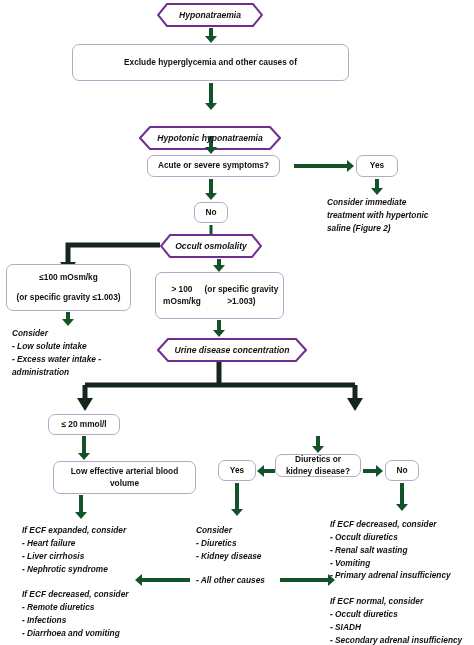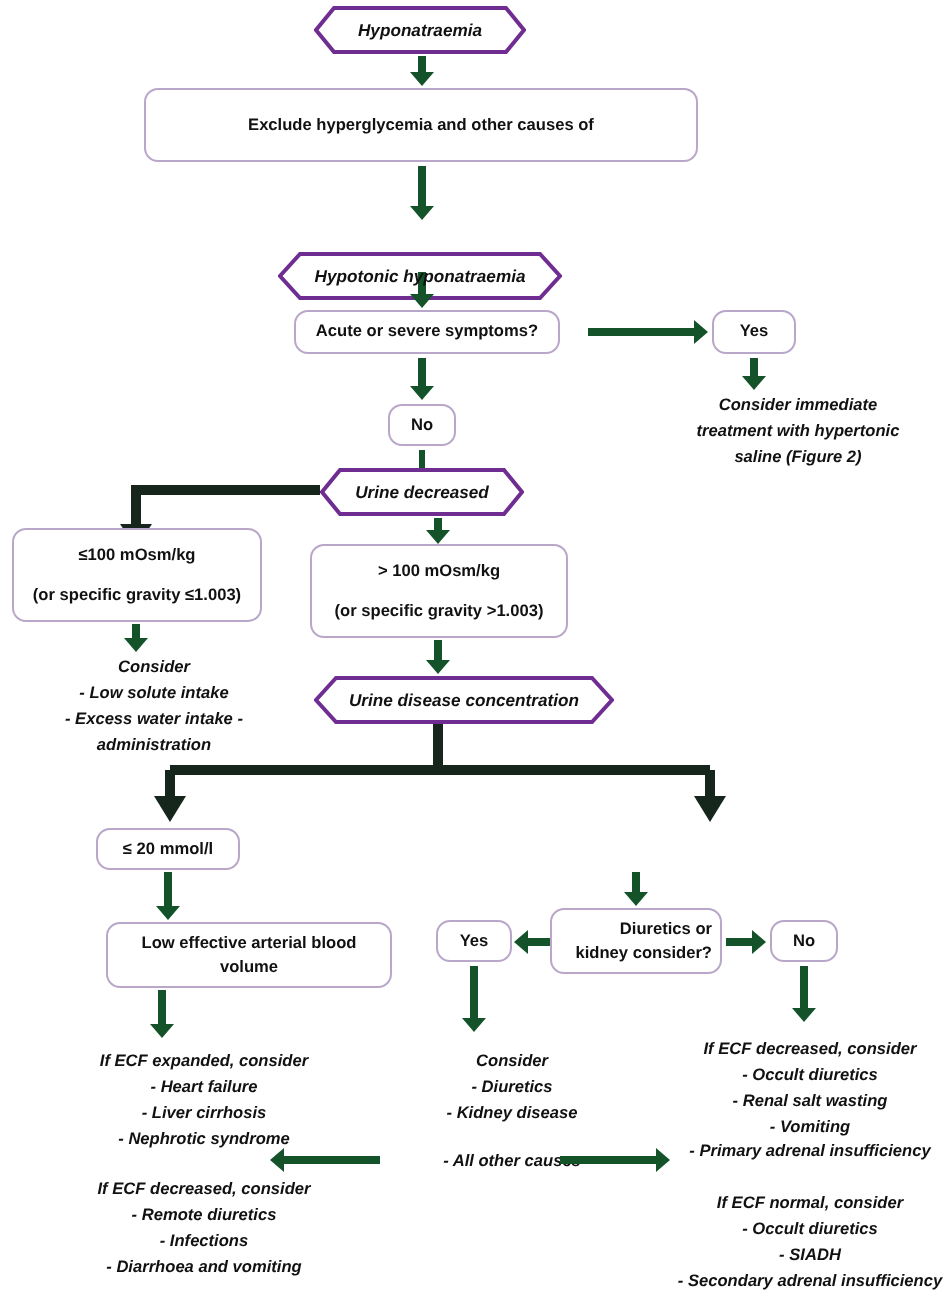--- a/index.html
+++ b/index.html
@@ -29,21 +29,21 @@
     font-weight:bold;font-size:8.6px;color:#111;
     background:#ffffff;
   }
   .hex .hexbg{position:absolute;left:0;top:0;width:100%;height:100%;}
   .hex .hextxt{position:relative;z-index:2;padding:0 12px;font-style:italic;}
 
   .note{
     position:absolute;
     font-style:italic;font-weight:bold;
     font-size:8.3px;line-height:1.55;
-    color:#111;text-align:center;white-space:pre-line;
+    color:#111;text-align:left;white-space:pre-line;
   }
 
   
   .arrow-v{position:absolute;}
   .arrow-v .shaft{position:absolute;left:50%;transform:translateX(-50%);
                   width:4px;background:#14532a;top:0;}
   .arrow-v .head{position:absolute;left:50%;transform:translateX(-50%);
                  width:0;height:0;border-left:6px solid transparent;
                  border-right:6px solid transparent;border-top:7px solid #14532a;
                  bottom:0;}
@@ -97,21 +97,21 @@
     <svg class="hexbg" viewBox="0 0 142 24" preserveAspectRatio="none">
       <polygon points="11,1 131,1 141,12 131,23 11,23 1,12" fill="#ffffff" stroke="#6f2d91" stroke-width="2"></polygon>
     </svg>
     <span class="hextxt">Hypotonic hyponatraemia</span>
   </div>
 
   <div class="node hex" style="left:160px;top:234px;width:102px;height:24px;">
     <svg class="hexbg" viewBox="0 0 102 24" preserveAspectRatio="none">
       <polygon points="10,1 92,1 101,12 92,23 10,23 1,12" fill="#ffffff" stroke="#6f2d91" stroke-width="2"></polygon>
     </svg>
-    <span class="hextxt">Urine decreased</span>
+    <span class="hextxt">Occult osmolality</span>
   </div>
 
   <div class="node hex" style="left:157px;top:338px;width:150px;height:24px;">
     <svg class="hexbg" viewBox="0 0 150 24" preserveAspectRatio="none">
       <polygon points="11,1 139,1 149,12 139,23 11,23 1,12" fill="#ffffff" stroke="#6f2d91" stroke-width="2"></polygon>
     </svg>
     <span class="hextxt">Urine disease concentration</span>
   </div>
 
   <div class="node rect" style="left:72px;top:44px;width:277px;height:37px;">
@@ -128,38 +128,38 @@
 
   <div class="node rect" style="left:194px;top:202px;width:34px;height:21px;">
     <span>No</span>
   </div>
 
   <div class="node rect" style="left:6px;top:264px;width:125px;height:47px;flex-direction:column;justify-content:space-around;">
     <span>≤100 mOsm/kg</span>
     <span>(or specific gravity ≤1.003)</span>
   </div>
 
-  <div class="node rect" style="left:155px;top:272px;width:129px;height:47px;flex-direction:column;justify-content:space-around;">
+  <div class="node rect" style="left:155px;top:272px;width:129px;height:47px;flex-direction:row;justify-content:space-around;">
     <span>&gt; 100 mOsm/kg</span>
     <span>(or specific gravity &gt;1.003)</span>
   </div>
 
   <div class="node rect" style="left:48px;top:414px;width:72px;height:21px;">
     <span>≤ 20 mmol/l</span>
   </div>
 
 
   <div class="node rect" style="left:9px;top:461px;width:143px;height:33px;flex-direction:column;margin-left:44px;">
     <span>Low effective arterial blood</span>
     <span>volume</span>
   </div>
 
-  <div class="node rect" style="left:275px;top:454px;width:86px;height:33px;flex-direction:column;align-items:flex-end;">
+  <div class="node rect" style="left:275px;top:454px;width:86px;height:23px;flex-direction:column;">
     <span>Diuretics or</span>
-    <span>kidney consider?</span>
+    <span>kidney disease?</span>
   </div>
 
   <div class="node rect" style="left:218px;top:460px;width:38px;height:21px;">
     <span>Yes</span>
   </div>
 
   <div class="node rect" style="left:385px;top:460px;width:34px;height:21px;">
     <span>No</span>
   </div>
 

